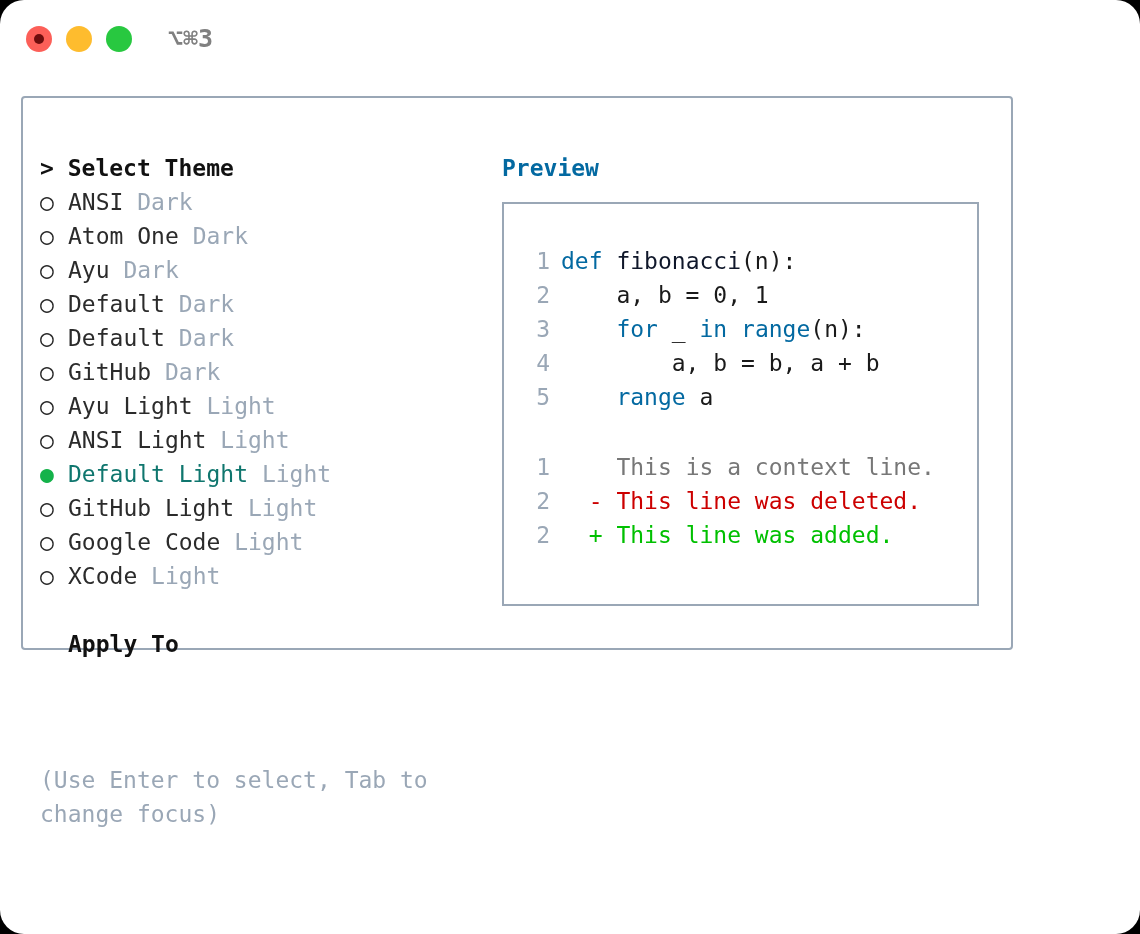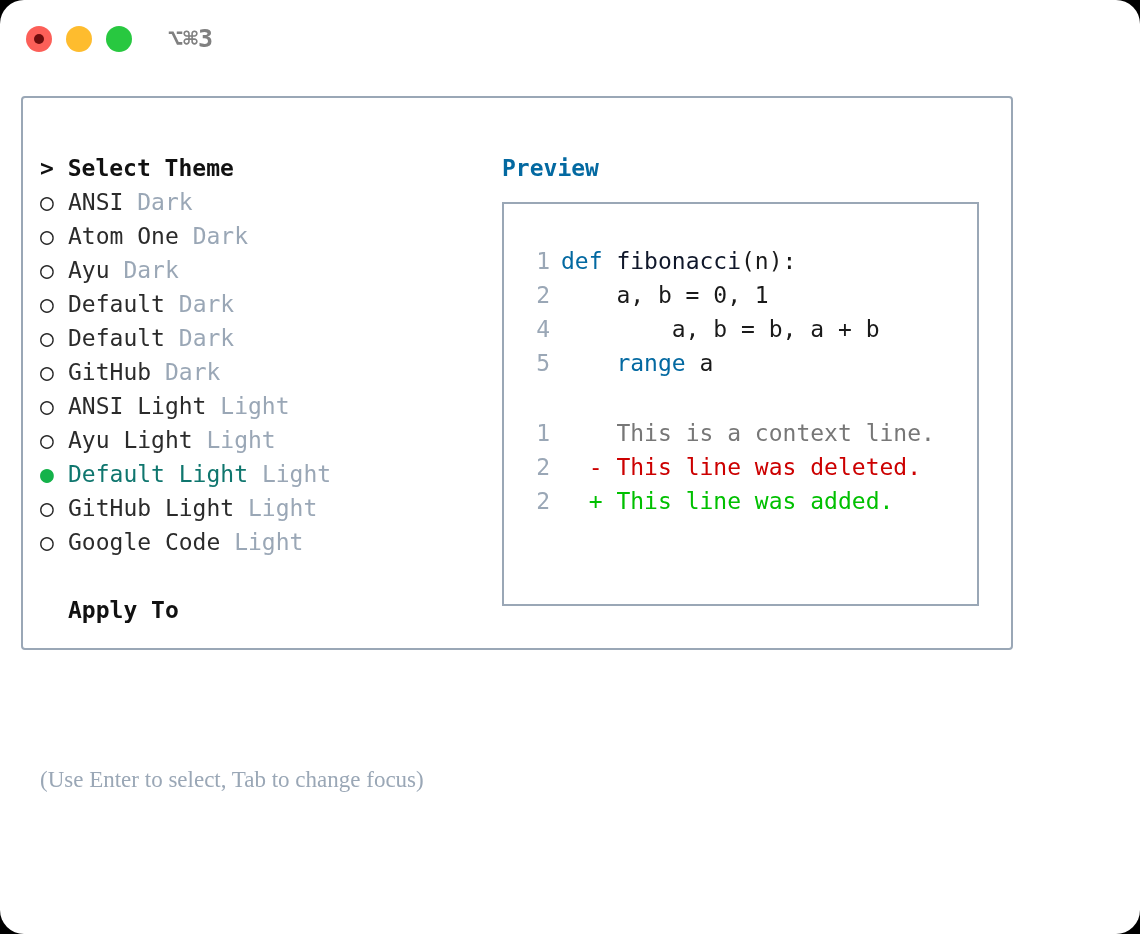--- a/index.html
+++ b/index.html
@@ -109,21 +109,20 @@
   .spacer-row { height: 34px; }
 
   #hint {
     position: absolute;
     left: 17px;
     top: 665px;
     width: 410px;
     font-size: 23px;
     line-height: 34px;
     color: #9aa7b6;
-    font-family: Liberation Serif, serif;
   }
 
   
   #right-col {
     position: absolute;
     left: 479px;
     top: 53px;
     width: 490px;
   }
   #preview-title {
@@ -186,41 +185,43 @@
 
     <div id="left-col">
       <div class="row header-row">&gt; Select Theme</div>
       <div id="theme-rows">
           <div class="row"><span class="marker">○</span><span class="label">ANSI </span><span class="variant">Dark</span></div>
           <div class="row"><span class="marker">○</span><span class="label">Atom One </span><span class="variant">Dark</span></div>
           <div class="row"><span class="marker">○</span><span class="label">Ayu </span><span class="variant">Dark</span></div>
           <div class="row"><span class="marker">○</span><span class="label">Default </span><span class="variant">Dark</span></div>
           <div class="row"><span class="marker">○</span><span class="label">Default </span><span class="variant">Dark</span></div>
           <div class="row"><span class="marker">○</span><span class="label">GitHub </span><span class="variant">Dark</span></div>
+          <div class="row"><span class="marker">○</span><span class="label">Ayu Light </span><span class="variant">Light</span></div>
           <div class="row"><span class="marker">○</span><span class="label">ANSI Light </span><span class="variant">Light</span></div>
-          <div class="row"><span class="marker">○</span><span class="label">Ayu Light </span><span class="variant">Light</span></div>
           <div class="row sel"><span class="marker sel">●</span><span class="label">Default Light </span><span class="variant">Light</span></div>
           <div class="row"><span class="marker">○</span><span class="label">GitHub Light </span><span class="variant">Light</span></div>
           <div class="row"><span class="marker">○</span><span class="label">Google Code </span><span class="variant">Light</span></div>
+          <div class="row"><span class="marker">○</span><span class="label">XCode </span><span class="variant">Light</span></div>
         </div>
 
       <div class="spacer-row"></div>
 
       <div class="row header-row" style="padding-left:28px;">Apply To</div>
     </div>
 
     <div id="hint">(Use Enter to select, Tab to change focus)</div>
 
     <div id="right-col">
       <div id="preview-title">Preview</div>
       <div id="preview-box">
         <div id="code-area">
           <div id="code-rows">
               <div class="code-row"><span class="lineno">1</span><span class="kw">def </span><span class="fn">fibonacci</span><span class="plain">(n):</span></div>
               <div class="code-row"><span class="lineno">2</span><span class="plain">    a, b = 0, 1</span></div>
+              <div class="code-row"><span class="lineno">3</span><span class="plain">    </span><span class="kw">for</span><span class="plain"> _ </span><span class="kw">in</span><span class="plain"> </span><span class="kw">range</span><span class="plain">(n):</span></div>
               <div class="code-row"><span class="lineno">4</span><span class="plain">        a, b = b, a + b</span></div>
               <div class="code-row"><span class="lineno">5</span><span class="plain">    </span><span class="kw">range</span><span class="plain"> a</span></div>
             </div>
           <div class="code-gap"></div>
           <div id="diff-rows">
               <div class="code-row"><span class="lineno">1</span><span class="ctx">   </span><span class="ctx"> This is a context line.</span></div>
               <div class="code-row"><span class="lineno">2</span><span class="del">  -</span><span class="del"> This line was deleted.</span></div>
               <div class="code-row"><span class="lineno">2</span><span class="add">  +</span><span class="add"> This line was added.</span></div>
             </div>
         </div>

